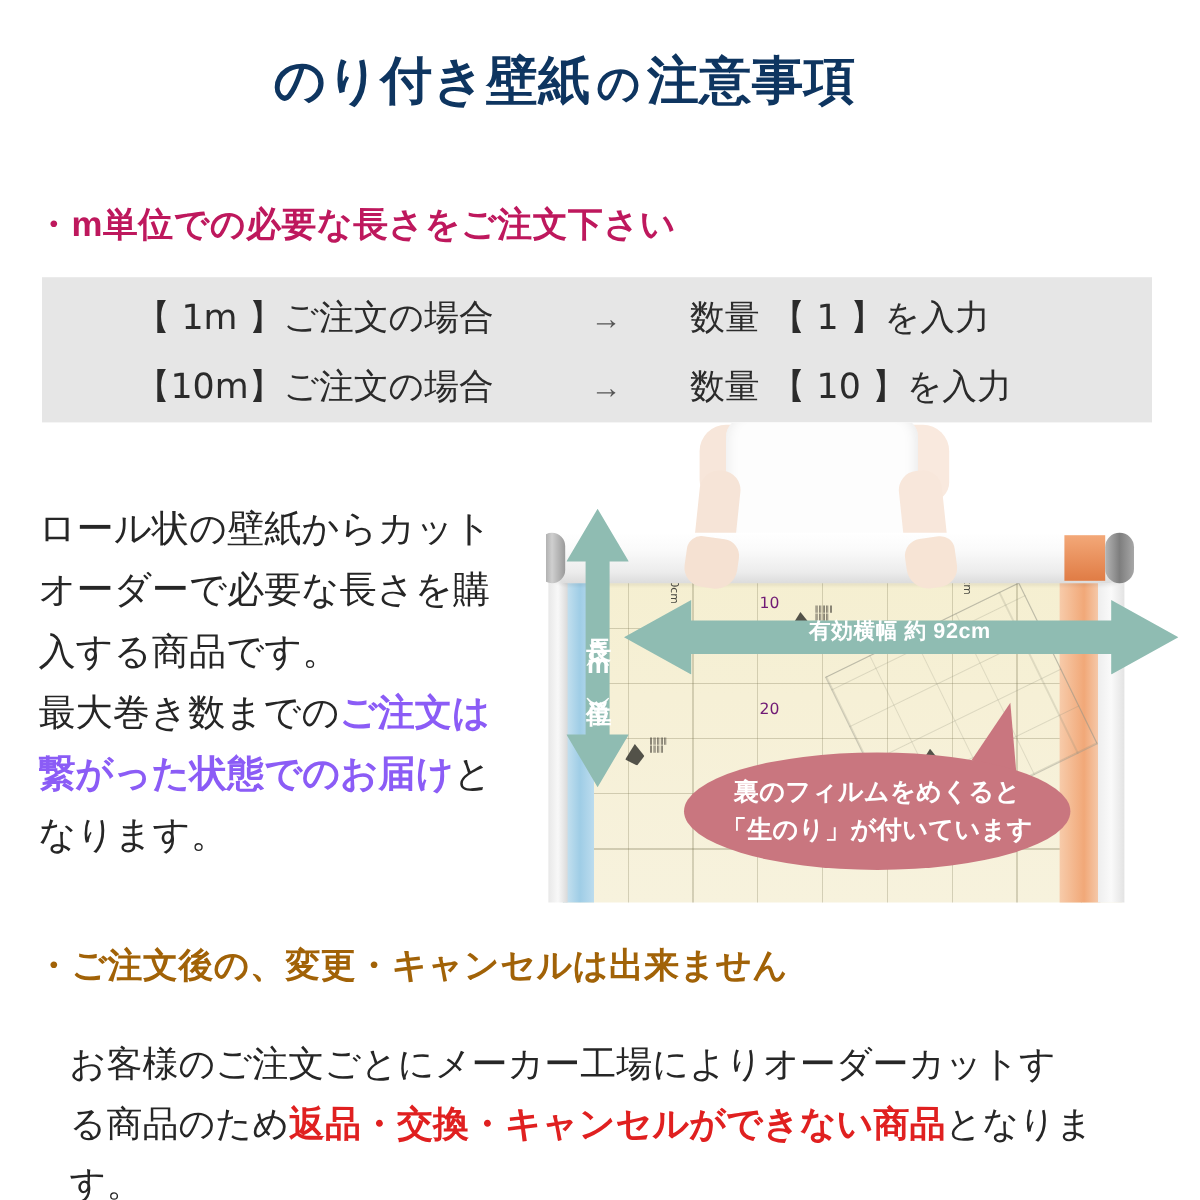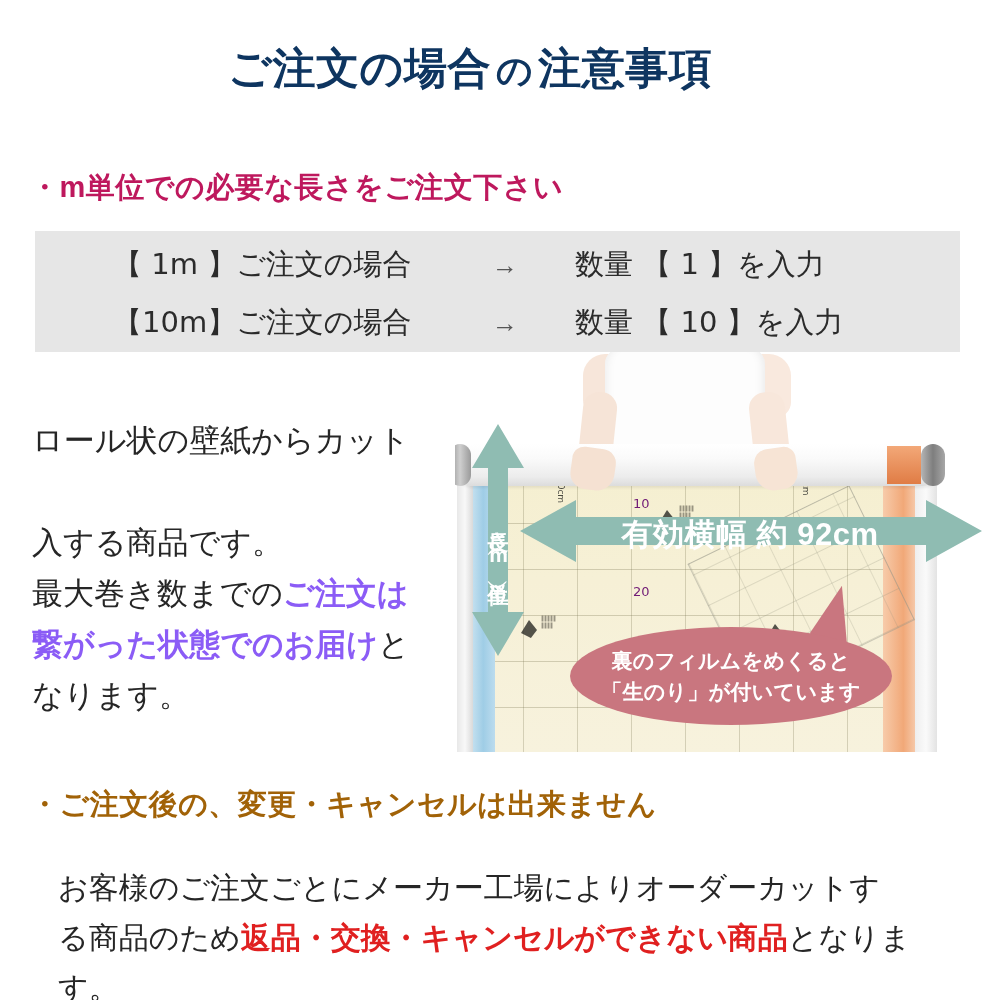--- a/index.html
+++ b/index.html
@@ -330,21 +330,21 @@
     height: 62px;
     z-index: 20;
   }
   .arrow-h-label {
     position: absolute;
     left: 560px;
     top: 514px;
     width: 380px;
     text-align: center;
     color: #ffffff;
-    font-size: 31px;
+    font-size: 18px;
     font-weight: bold;
     z-index: 22;
     white-space: nowrap;
     letter-spacing: 0.5px;
   }
 
   
   .bubble {
     position: absolute;
     left: 570px;
@@ -404,41 +404,41 @@
     margin-top: 25px;
   }
   .bottom-para .red { color: #e02020; font-weight: bold; }
 </style>
 </head>
 <body>
 
 <div id="page">
 
   <div class="title">
-    <span>ご注文の場合</span><span class="light">の</span><span>注意事項</span>
+    <span>のり付き壁紙</span><span class="light">の</span><span>注意事項</span>
   </div>
 
   <div class="heading-1">・m単位での必要な長さをご注文下さい</div>
 
   <div class="gray-box">
     <div class="gray-row r1">
       <span class="cell-order">【 1m 】ご注文の場合</span>
       <span class="cell-arrow">→</span>
       <span class="cell-qty">数量 【 1 】を入力</span>
     </div>
     <div class="gray-row r2">
       <span class="cell-order">【10m】ご注文の場合</span>
       <span class="cell-arrow">→</span>
       <span class="cell-qty">数量 【 10 】を入力</span>
     </div>
   </div>
 
   <div class="left-para">
     <span>ロール状の壁紙からカット</span><br>
-    <br>
+    <span>オーダーで必要な長さを購</span><br>
     <span>入する商品です。</span><br>
     <span>最大巻き数までの</span><span class="red">ご注文は</span><br>
     <span class="red">繋がった状態でのお届け</span><span>と</span><br>
     <span>なります。</span>
   </div>
 
   <div class="photo">
     <div class="shoulder-l"></div>
     <div class="shoulder-r"></div>
     <div class="torso"></div>

